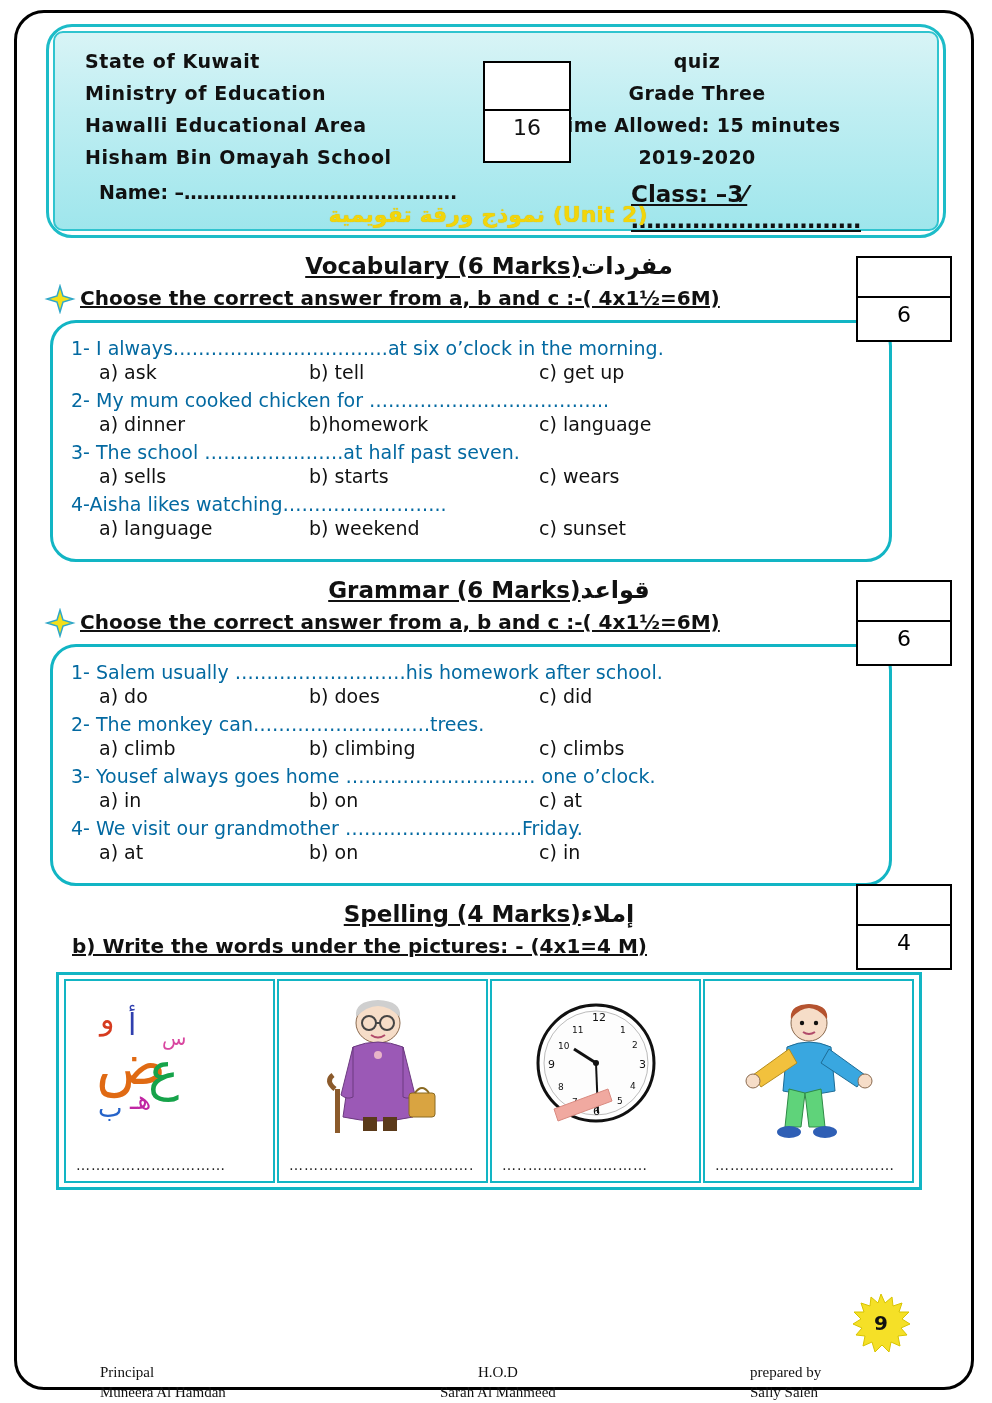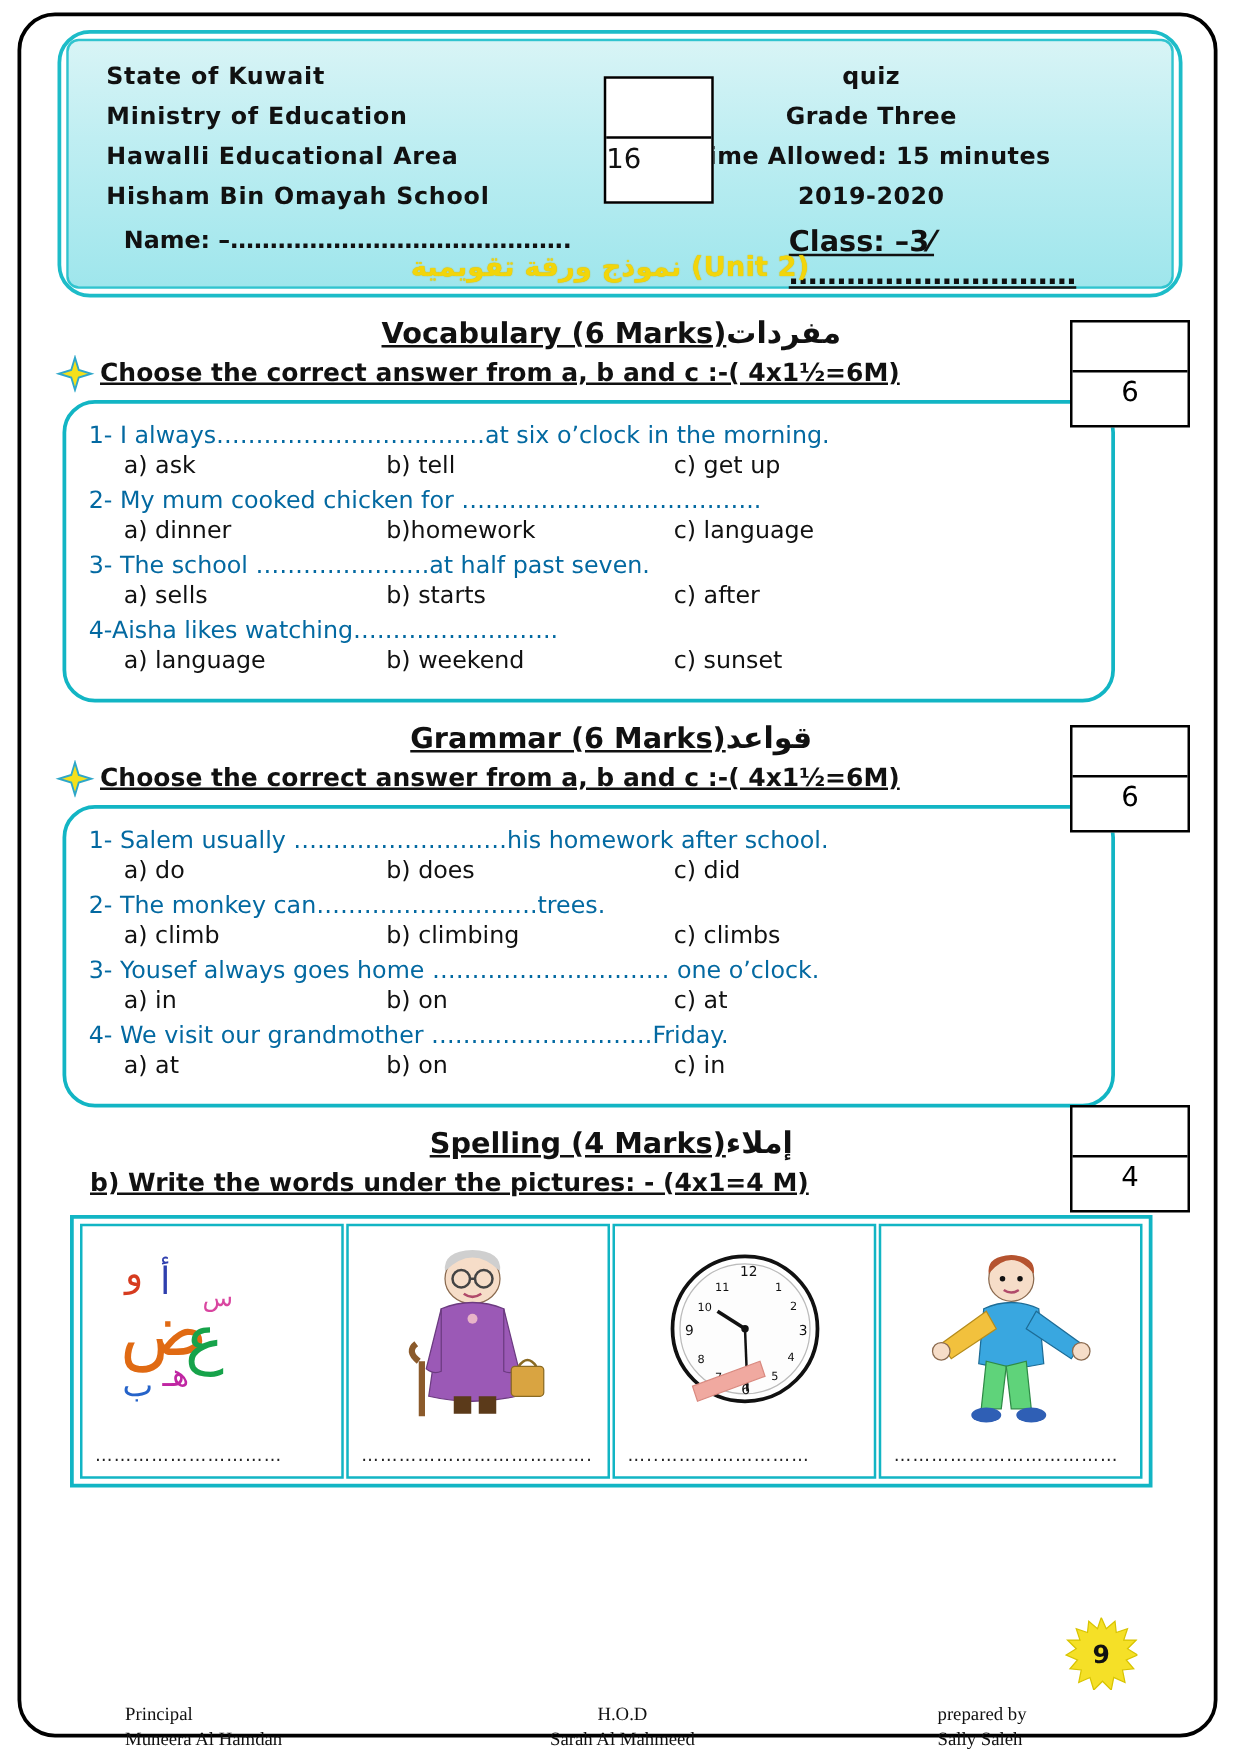--- a/index.html
+++ b/index.html
@@ -89,20 +89,21 @@
   }
   .mark-box .divider {
     position: absolute;
     left: 0; right: 0; top: 46px;
     height: 2px;
     background: #000;
   }
   .mark-box .num {
     position: absolute;
     left: 0; right: 0; top: 52px;
+    text-align: center;
     font-size: 22px;
     font-family: "DejaVu Sans", sans-serif;
     color: #111;
   }
   .name-line {
     position: absolute;
     left: 30px;
     top: 148px;
     font-size: 19px;
     font-family: "DejaVu Sans", sans-serif;
@@ -363,21 +364,21 @@
       <div class="opts">
         <span class="o1">a) dinner</span>
         <span class="o2">b)homework</span>
         <span class="o3">c) language</span>
       </div>
 
       <div class="q-line">3- The school ………………….at half past seven.</div>
       <div class="opts">
         <span class="o1"> a) sells</span>
         <span class="o2">b) starts</span>
-        <span class="o3">c) after</span>
+        <span class="o3">c) wears</span>
       </div>
 
       <div class="q-line">4-Aisha likes watching……………………..</div>
       <div class="opts">
         <span class="o1">a) language</span>
         <span class="o2">b) weekend</span>
         <span class="o3">c) sunset</span>
       </div>
     </div>
   </div>

